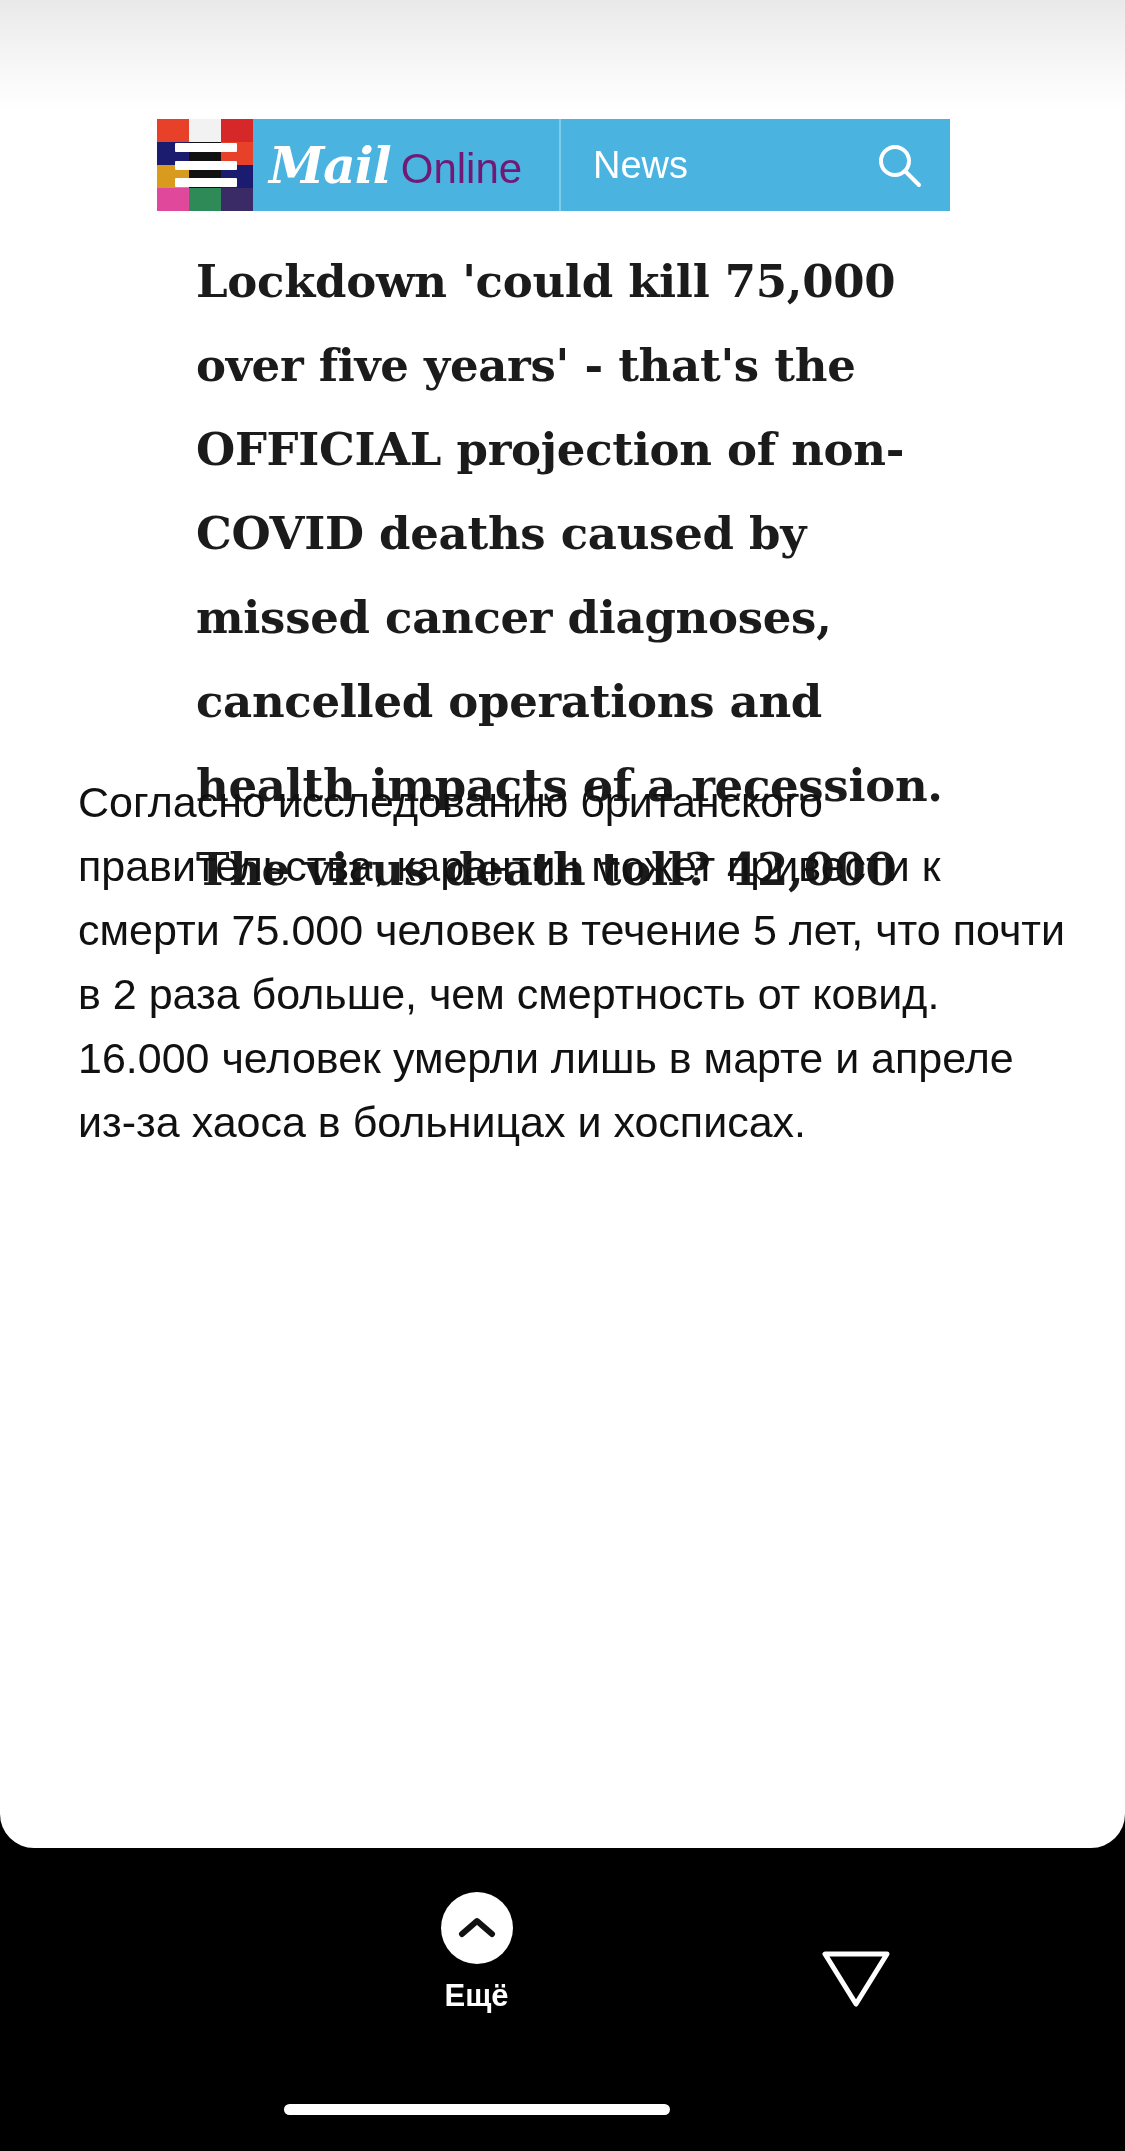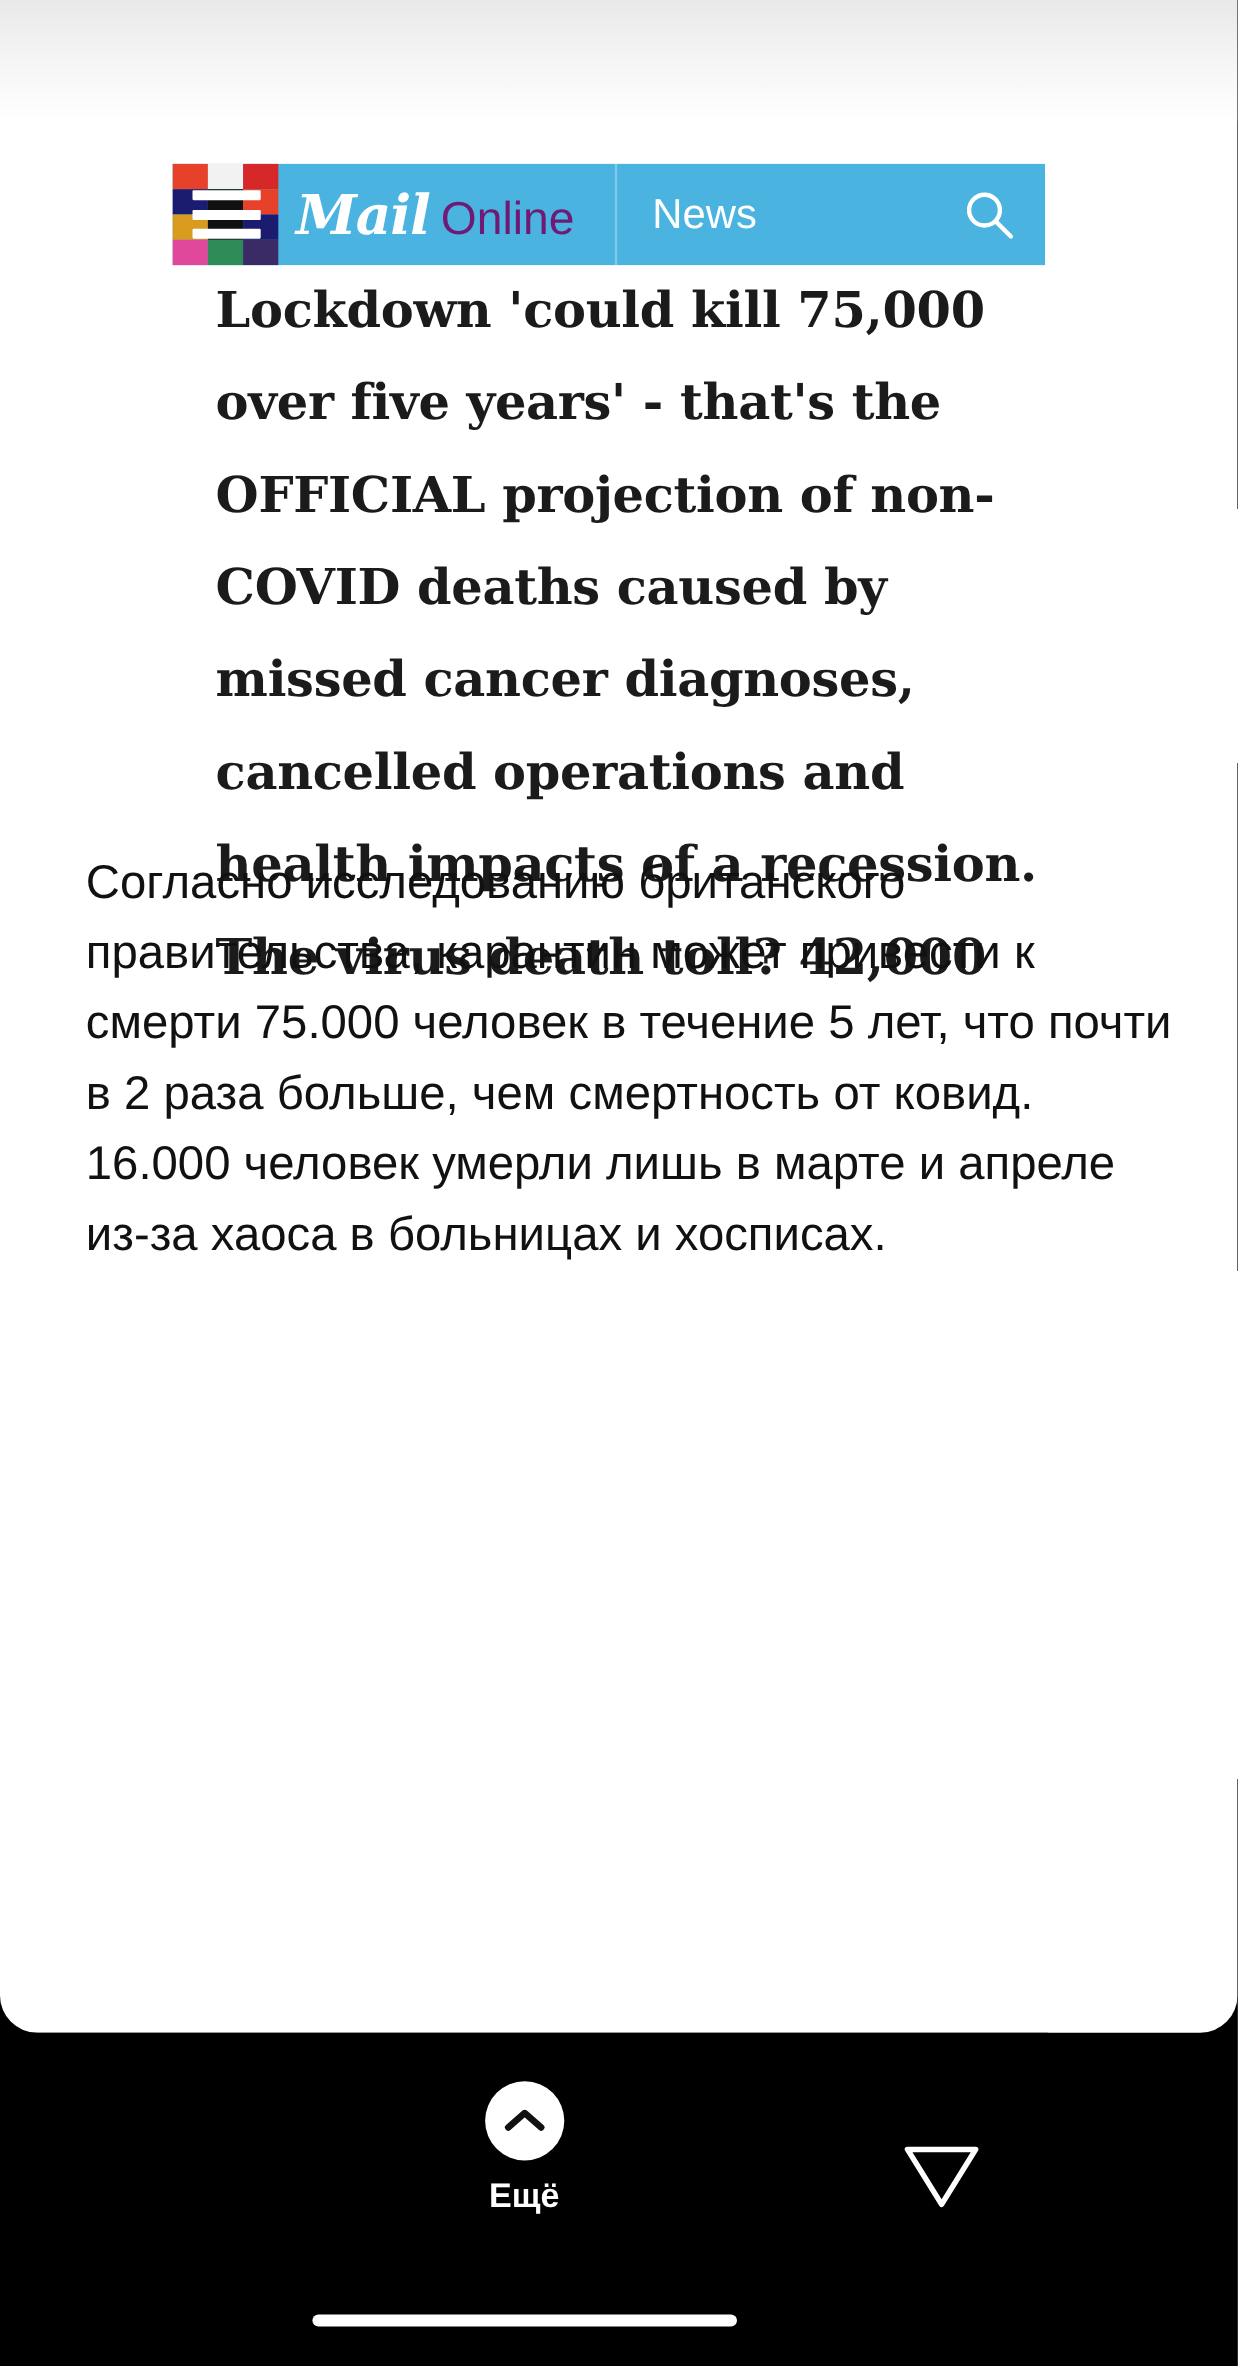--- a/index.html
+++ b/index.html
@@ -45,21 +45,20 @@
   
   .mol-header {
     position: absolute;
     left: 157px;
     top: 119px;
     width: 793px;
     height: 92px;
     background: #4ab3e0;
     display: flex;
     align-items: stretch;
-    margin-top: 30px;
   }
 
   .mol-logo-block {
     width: 404px;
     display: flex;
     align-items: center;
     position: relative;
     border-right: 2px solid #7fcbeb;
     box-sizing: border-box;
   }

